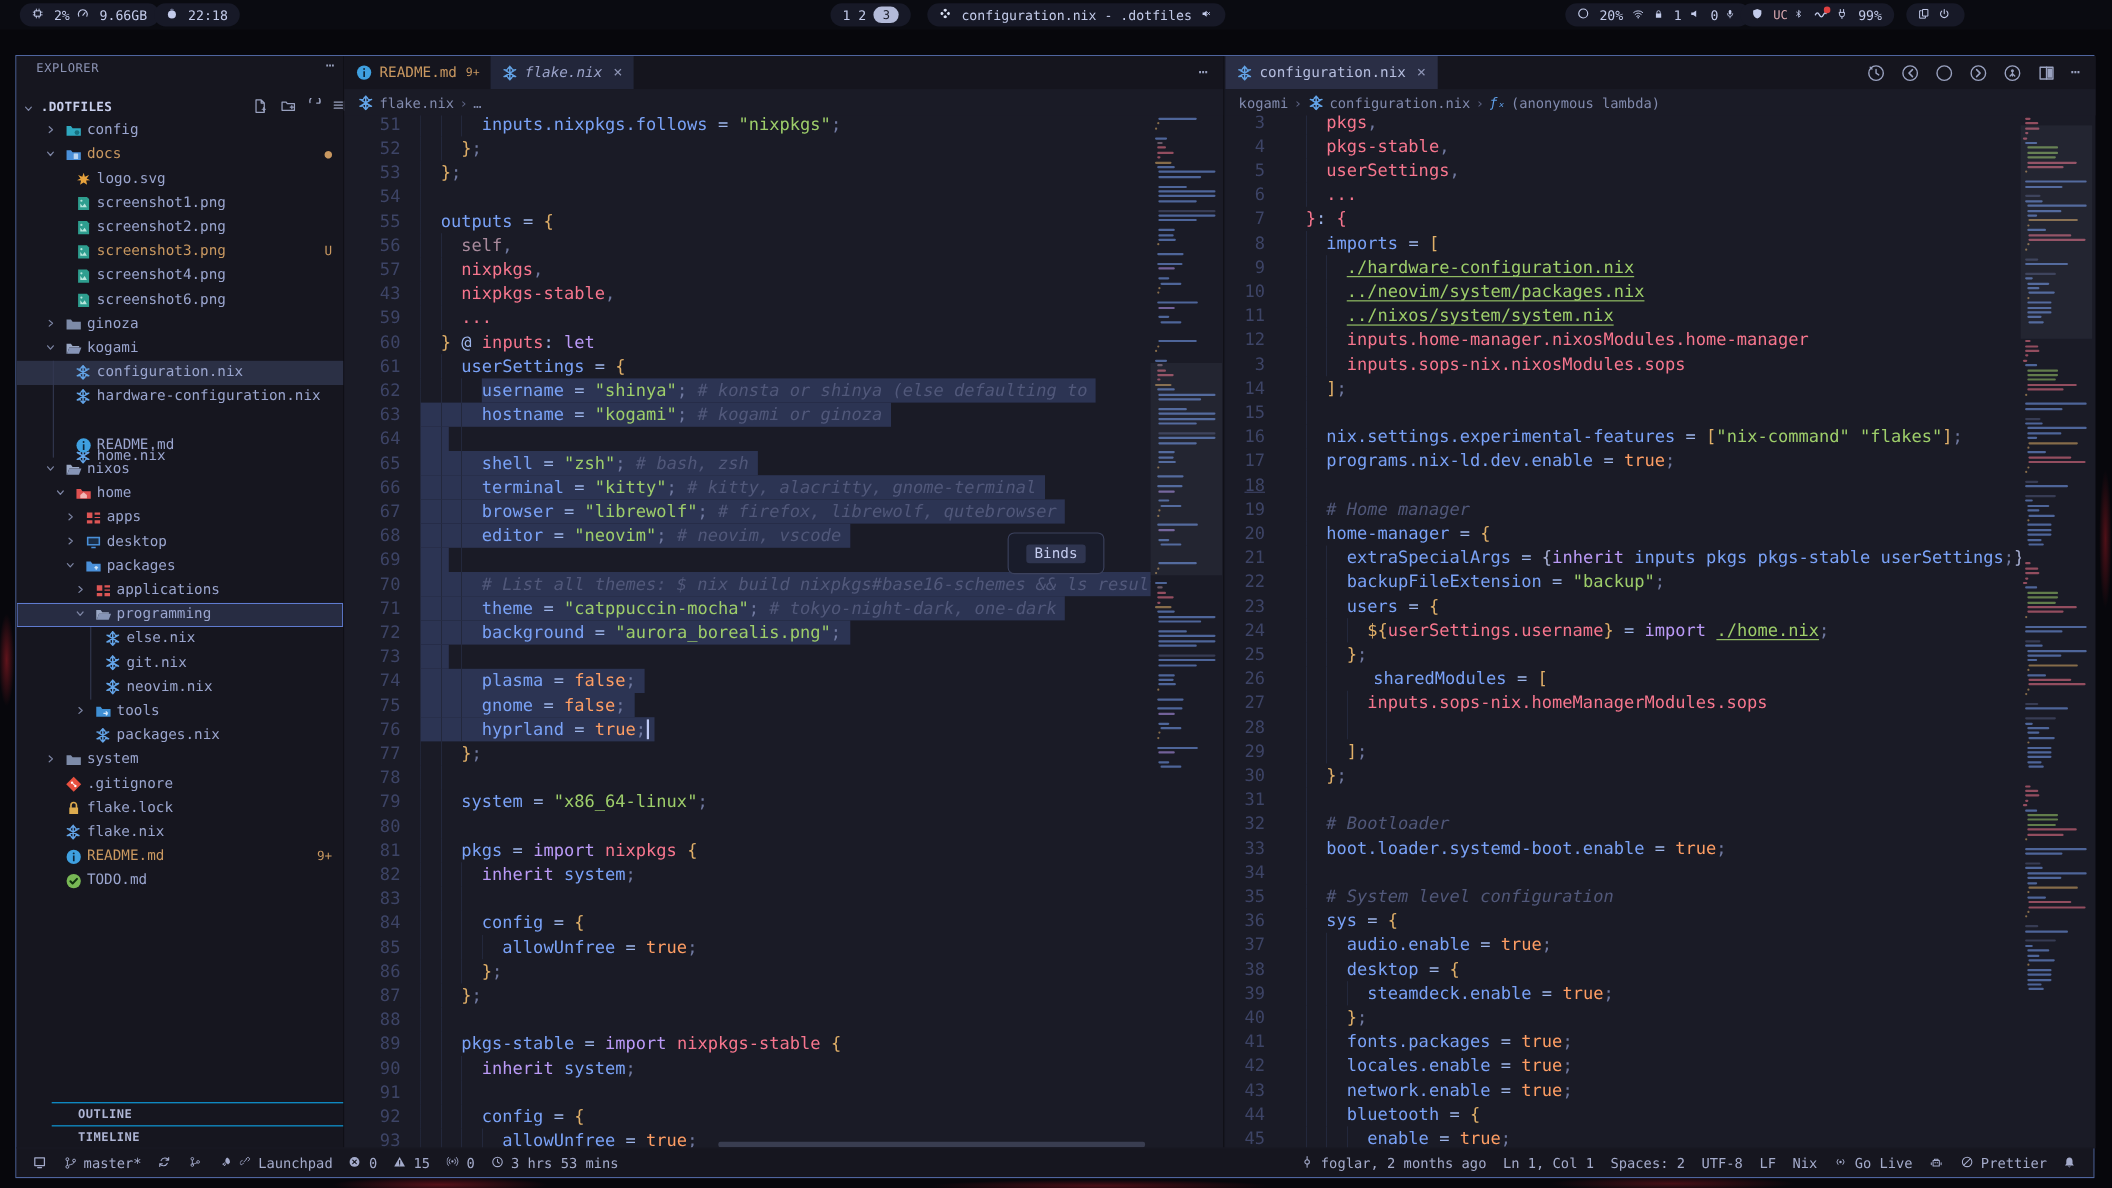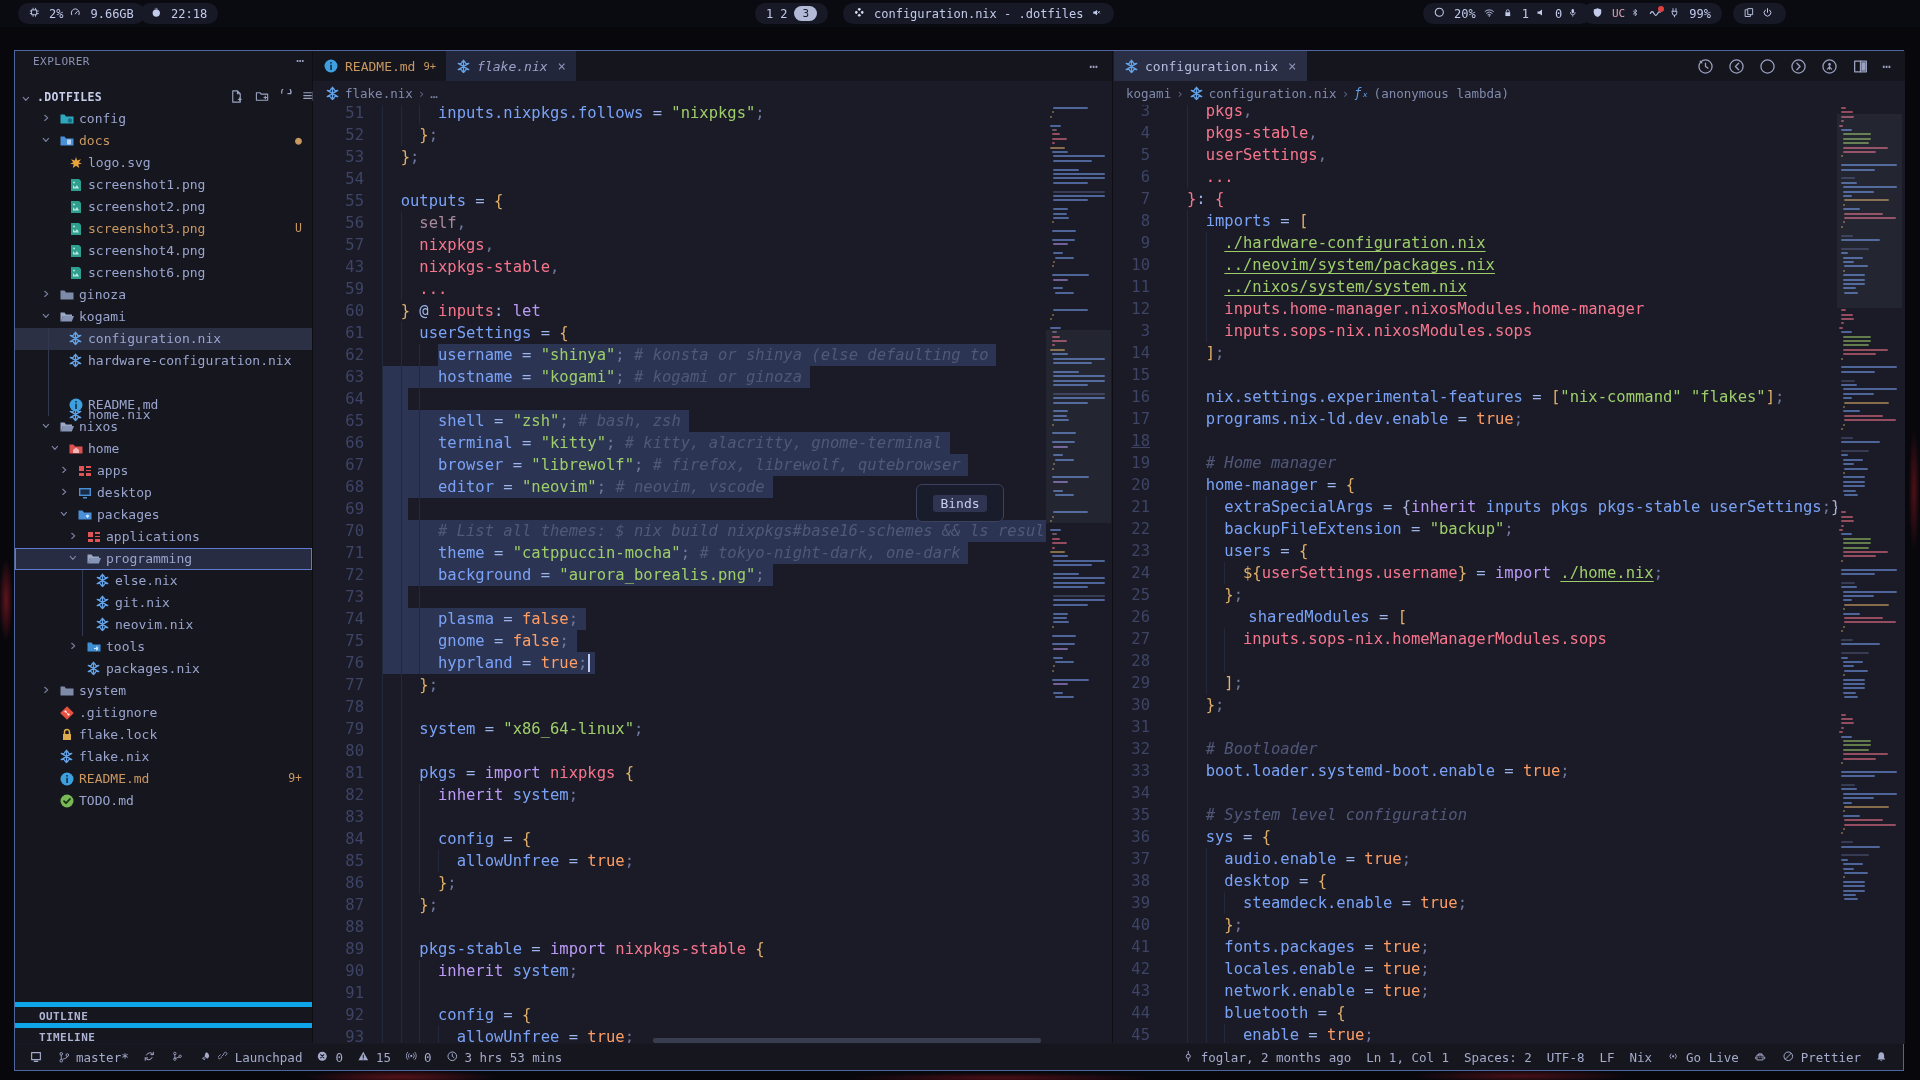--- a/index.html
+++ b/index.html
@@ -38,21 +38,21 @@
 .trow { position:absolute; left:0; width:100%; height:22px; font-size:13px; color:#9aa5ce; }
 .trow.sel { background:#2b3045; }
 .trow.outline { background:#272c42; box-shadow:inset 0 0 0 1px #5f7bd0; }
 .trow .chev { position:absolute; top:5px; color:#7c84a3; }
 .trow .tic { position:absolute; top:3px; }
 .trow .tlabel { position:absolute; top:2.5px; white-space:nowrap; }
 .trow.mod .tlabel { color:#c99860; }
 .trow .tbadge { position:absolute; right:10px; top:2.5px; color:#c99860; font-size:11.5px; }
 .tguide { position:absolute; width:1px; background:#323850; }
 #panel-bottom { position:absolute; left:0; bottom:0; width:100%; }
-.sec-row { position:relative; height:21px; border-top:5px solid #0ea5e9; }
+.sec-row { position:relative; height:21px; border-top:1px solid #0ea5e9;margin-left:32px; }
 .sec-row .chev { position:absolute; left:7px; top:4px; }
 .sec-row .sec-label { position:absolute; left:24px; top:3px; font-size:11px; font-weight:bold; letter-spacing:.4px; color:#aeb5d4; }
 
 .egroup { position:absolute; top:0; height:993px; background:#1a1b26; }
 #gleft { left:298px; width:800px; border-right:1px solid #0e0e14; }
 #gright { left:1099px; width:791px; }
 .tabbar { position:absolute; left:0; top:0; width:100%; height:30px; background:#15151e; display:flex; }
 .tab { position:relative; height:30px; display:flex; align-items:center; gap:6px; padding:0 10px; font-size:13px; color:#70779c; }
 .tab.active { background:#22263a; color:#9ba3c9; }
 .tab.brighter { background:#2a2e45; color:#b6bedf; }

